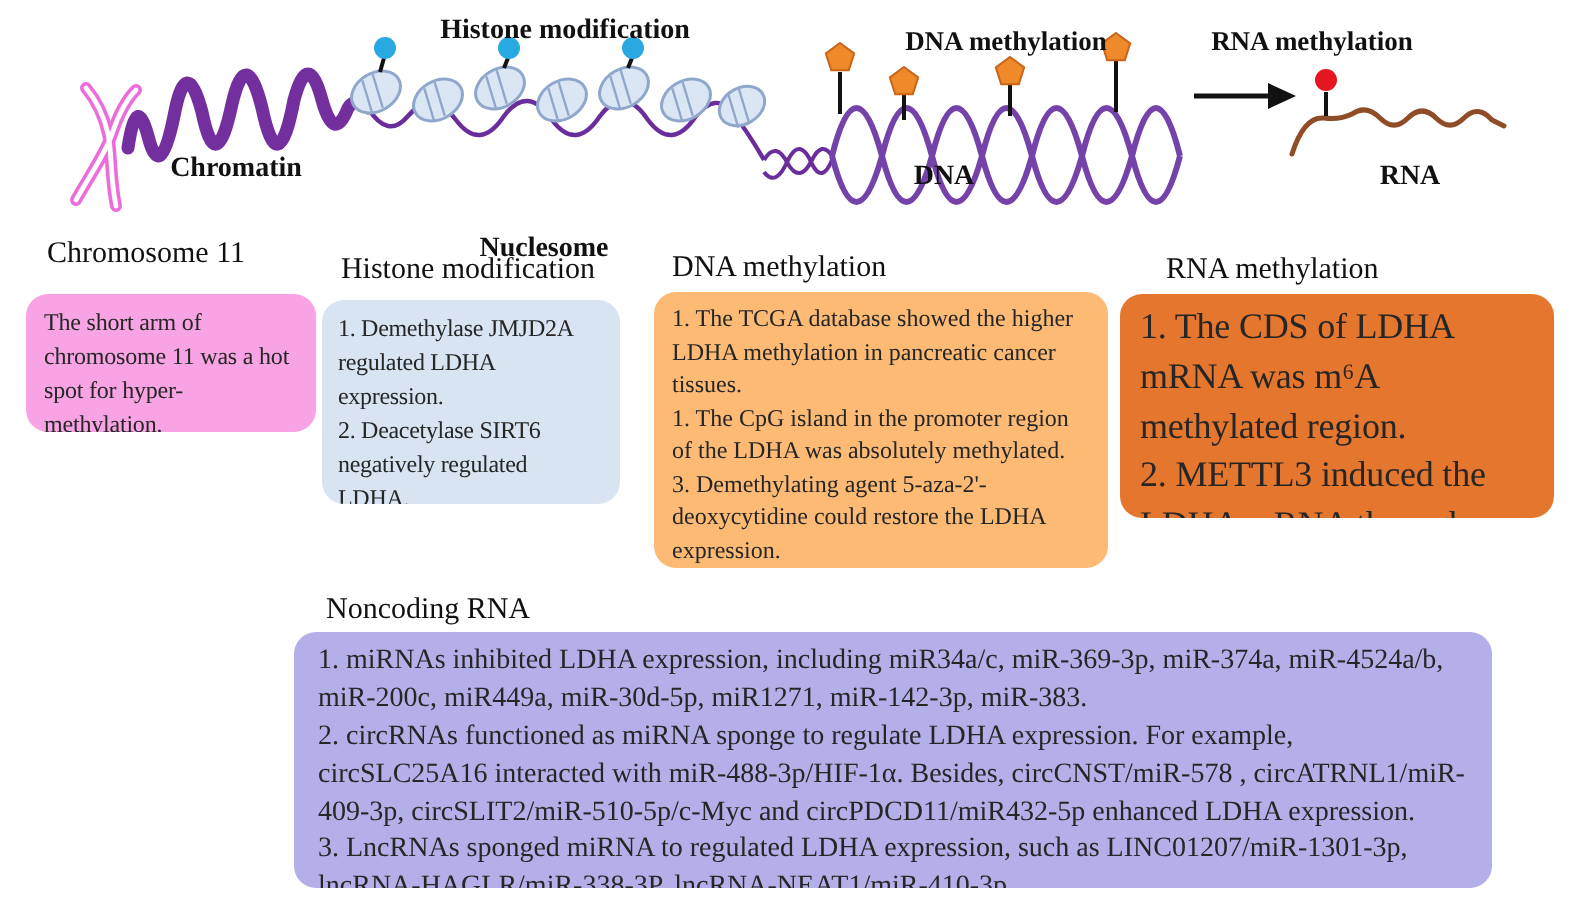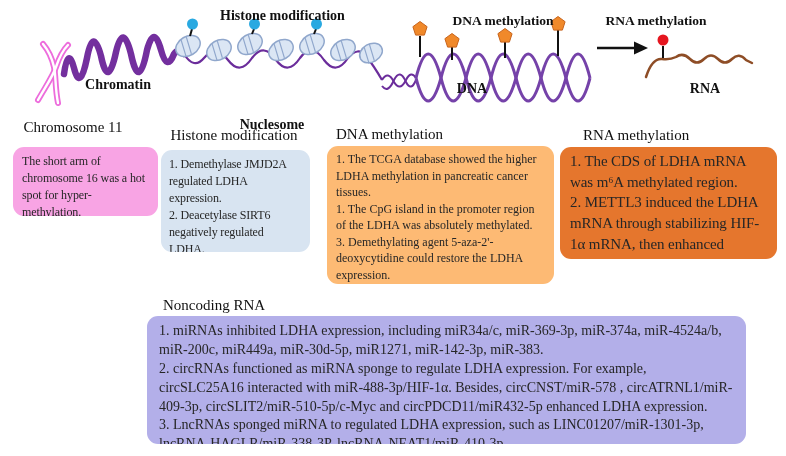--- a/index.html
+++ b/index.html
@@ -12,21 +12,21 @@
   .title.centered{text-align:center;}
   .panel{position:absolute;border-radius:11px;box-sizing:border-box;color:#262626;overflow:hidden;}
   .panel p{margin:0;}
   .panel-pink{left:13px;top:147px;width:145px;height:69px;background:#F8A4E4;
     padding:6px 9px;font-size:12px;line-height:1.42;letter-spacing:-0.1px;}
   .panel-blue{left:161px;top:150px;width:149px;height:102px;background:#D8E4F1;
     padding:6px 8px;font-size:12px;line-height:1.42;letter-spacing:-0.15px;}
   .panel-green{left:327px;top:146px;width:227px;height:138px;background:#fdba74;
     padding:5px 9px;font-size:12px;line-height:1.38;}
   .panel-orange{left:560px;top:147px;width:217px;height:112px;background:#E5762D;
-    padding:4px 10px;font-size:15px;line-height:1.38;letter-spacing:-0.1px;}
+    padding:4px 10px;font-size:18px;line-height:1.38;letter-spacing:-0.1px;}
   .panel-purple{left:147px;top:316px;width:599px;height:128px;background:#B3AFE9;
     padding:6px 12px;font-size:14px;line-height:1.35;}
 </style>
 </head>
 <body>
 
 <div class="figure">
 
   <svg class="diagram" width="786" height="115" viewBox="0 0 786 115">
 
@@ -137,21 +137,21 @@
   <div class="lbl small" style="left:601px;top:13px;width:110px;">RNA methylation</div>
   <div class="lbl" style="left:675px;top:81px;width:60px;">RNA</div>
 
   <div class="title centered" style="left:8px;top:119px;width:130px;">Chromosome 11</div>
   <div class="title centered" style="left:158px;top:127px;width:152px;">Histone modification</div>
   <div class="title" style="left:336px;top:126px;">DNA methylation</div>
   <div class="title" style="left:583px;top:127px;">RNA methylation</div>
   <div class="title" style="left:163px;top:297px;text-align:center;">Noncoding RNA</div>
 
   <div class="panel panel-pink">
-    <p>The short arm of chromosome 16 was a hot spot for hyper-methylation.</p>
+    <p>The short arm of chromosome 11 was a hot spot for hyper-methylation.</p>
   </div>
 
   <div class="panel panel-blue">
     <p>1. Demethylase JMJD2A regulated LDHA expression.</p>
     <p>2. Deacetylase SIRT6 negatively regulated LDHA.</p>
   </div>
 
   <div class="panel panel-green">
     <p>1. The TCGA database showed the higher LDHA methylation in pancreatic cancer tissues.</p>
     <p>1. The CpG island in the promoter region of the LDHA  was absolutely methylated.</p>

